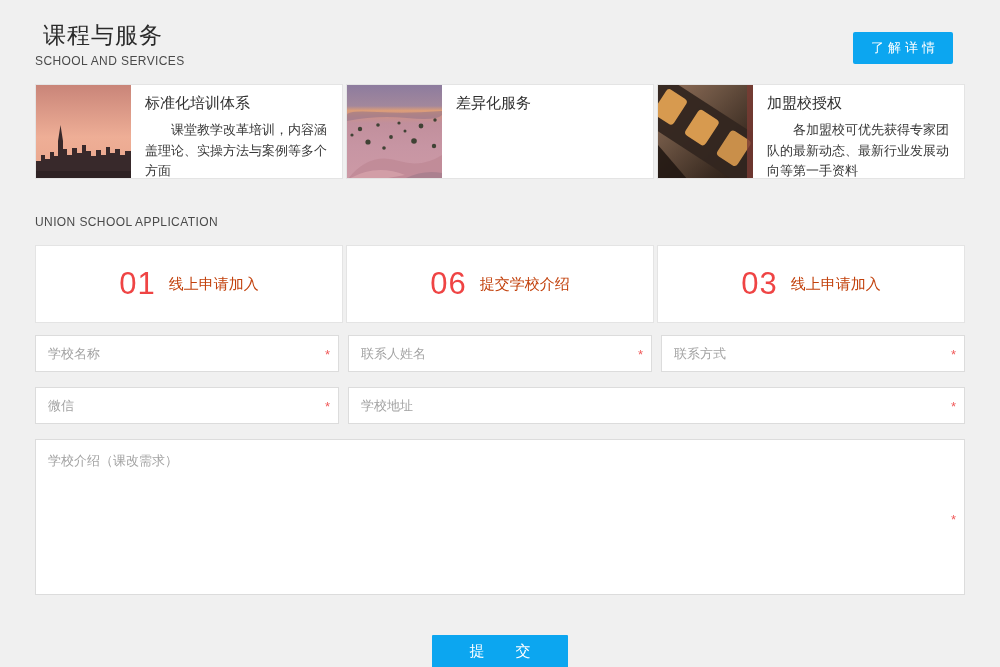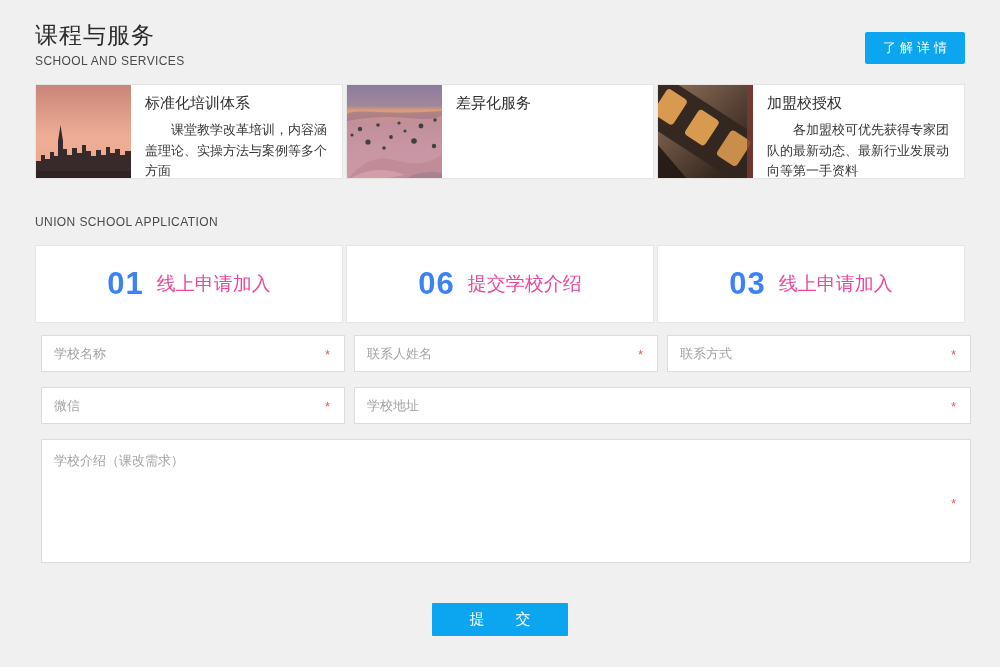--- a/index.html
+++ b/index.html
@@ -7,24 +7,24 @@
   body {
     background:#f0f0f0;
     font-family:"Liberation Sans","DejaVu Sans",sans-serif;
     color:#333;
     overflow:hidden;
   }
   .container { width:930px; margin:0 auto; padding-top:20px; }
 
   
   .sec-header { position:relative; margin-bottom:16px; }
-  .sec-title { font-size:23px; font-weight:500; color:#2b2b2b; letter-spacing:1px; }
+  .sec-title { font-size:23px; font-weight:500; color:#2b2b2b; letter-spacing:1px;margin-left:8px; }
   .sec-sub { font-size:12px; color:#4a4a4a; margin-top:3px; letter-spacing:0.4px; }
   .more-btn {
-    position:absolute; right:0; top:12px;
+    position:absolute; right:12px; top:12px;
     background:#0ca6f0; color:#fff; border:none; cursor:pointer;
     font-size:13px; letter-spacing:4px; padding:7px 14px 7px 18px;
     border-radius:2px; font-family:inherit;
   }
 
   
   .triple { display:grid; grid-template-columns:1fr 1fr 1fr; gap:3px; }
 
   
   .cards { margin-bottom:36px; }
@@ -40,34 +40,34 @@
   .card-body { flex:1; padding:9px 10px 0 14px; }
   .card-title { font-size:15px; color:#2e2e2e; font-weight:500; margin-bottom:7px; }
   .card-desc { font-size:13px; color:#383838; line-height:1.58; text-indent:2em; }
 
   
   .steps { margin-bottom:12px; }
   .step {
     background:#fff; border:1px solid #e4e4e4; height:78px;
     display:flex; align-items:center; justify-content:center;
   }
-  .step-num { font-size:31px; font-weight:700; color:#3b82f6; letter-spacing:1px; }
-  .step-label { font-size:19px; color:#ec4899; margin-left:13px; }
+  .step-num { font-size:31px; font-weight:400; color:#ef4444; letter-spacing:1px; }
+  .step-label { font-size:15px; color:#c2410c; margin-left:13px; }
 
   
   .form-grid { display:grid; grid-template-columns:1fr 1fr 1fr; gap:15px 9px; }
   .field { position:relative; }
   .field.span2 { grid-column:span 2; }
   .field.span3 { grid-column:1 / -1; }
   .input, .textarea {
     width:100%; background:#fff; border:1px solid #dcdcdc;
-    font-size:13px; color:#333; font-family:inherit; outline:none;margin-left:6px;
+    font-size:13px; color:#333; font-family:inherit; outline:none;
   }
   .input { height:37px; padding:0 24px 0 12px; }
-  .textarea { height:124px; resize:none; padding:11px 21px 10px 12px; line-height:1.5; }
+  .textarea { height:156px; resize:none; padding:11px 21px 10px 12px; line-height:1.5; }
   .input::placeholder, .textarea::placeholder { color:#a3a3a3; }
   .req {
     position:absolute; right:9px; top:50%; transform:translateY(-50%);
     color:#f05a5a; font-size:13px; line-height:1;
   }
 
   
   .submit-row { display:flex; justify-content:center; margin-top:36px; }
   .submit-btn {
     background:#0ca6f0; color:#fff; border:none; cursor:pointer;

